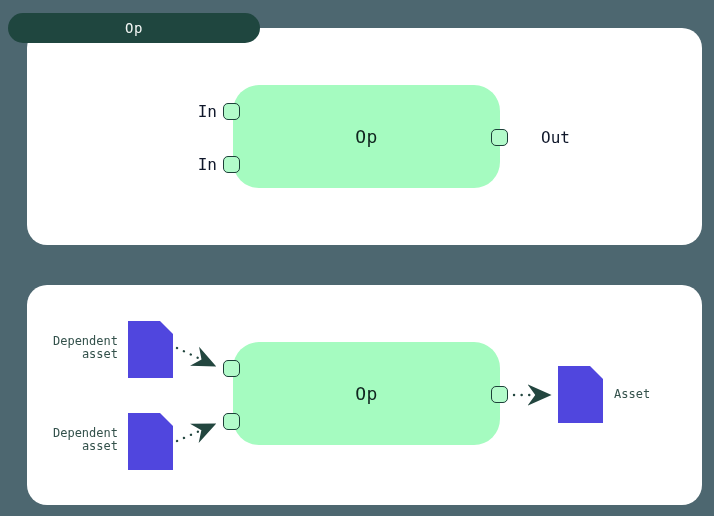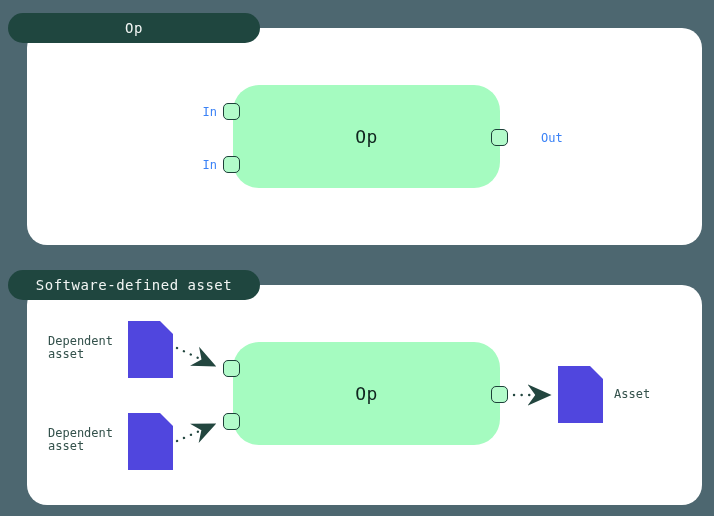--- a/index.html
+++ b/index.html
@@ -39,38 +39,38 @@
 
   .port{
     position:absolute;width:17px;height:17px;box-sizing:border-box;
     background:#b2fbca;border:1.6px solid #1d4039;border-radius:5px;z-index:2;
   }
   .port.port-in1{left:196px;top:75px;}
   .port.port-in2{left:196px;top:128px;}
   .port.port-out{left:464px;top:101px;}
 
   .plabel{
-    position:absolute;color:#3b82f6;font-size:12px;line-height:14px;
+    position:absolute;color:#0f172a;font-size:16px;line-height:14px;
     white-space:pre;
   }
   .plabel.lbl-in1{left:158px;top:77px;width:32px;text-align:right;}
   .plabel.lbl-in2{left:158px;top:130px;width:32px;text-align:right;}
   .plabel.lbl-out{left:514px;top:103px;}
 
   .doc{
     position:absolute;width:45px;height:57px;background:#5046de;
     clip-path:polygon(0 0, calc(100% - 13px) 0, 100% 13px, 100% 100%, 0 100%);
   }
   .doc.doc-dep1{left:101px;top:36px;}
   .doc.doc-dep2{left:101px;top:128px;}
   .doc.doc-out{left:531px;top:81px;}
 
   .asset-label{
     position:absolute;color:#33514b;font-size:12px;line-height:13px;
-    text-align:left;width:70px;
+    text-align:right;width:70px;
   }
   .asset-label.dep1{left:21px;top:50px;}
   .asset-label.dep2{left:21px;top:142px;}
   .asset-label.out-asset{left:587px;top:103px;width:auto;text-align:left;}
 
   .arrows{position:absolute;left:0;top:0;width:675px;height:220px;z-index:2;pointer-events:none;}
 </style>
 </head>
 <body>
 
@@ -85,21 +85,20 @@
 
     <span class="port port-in1"></span>
     <span class="port port-in2"></span>
     <span class="port port-out"></span>
 
     <span class="plabel lbl-in1">In</span>
     <span class="plabel lbl-in2">In</span>
     <span class="plabel lbl-out">Out</span>
   </div>
 
-  <div class="tab tab-sda">Software-defined asset</div>
 
   <div class="panel panel-sda">
 
     <div class="asset-label dep1">
       <div>Dependent</div>
       <div>asset</div>
     </div>
     <div class="doc doc-dep1"></div>
 
     <div class="asset-label dep2">

